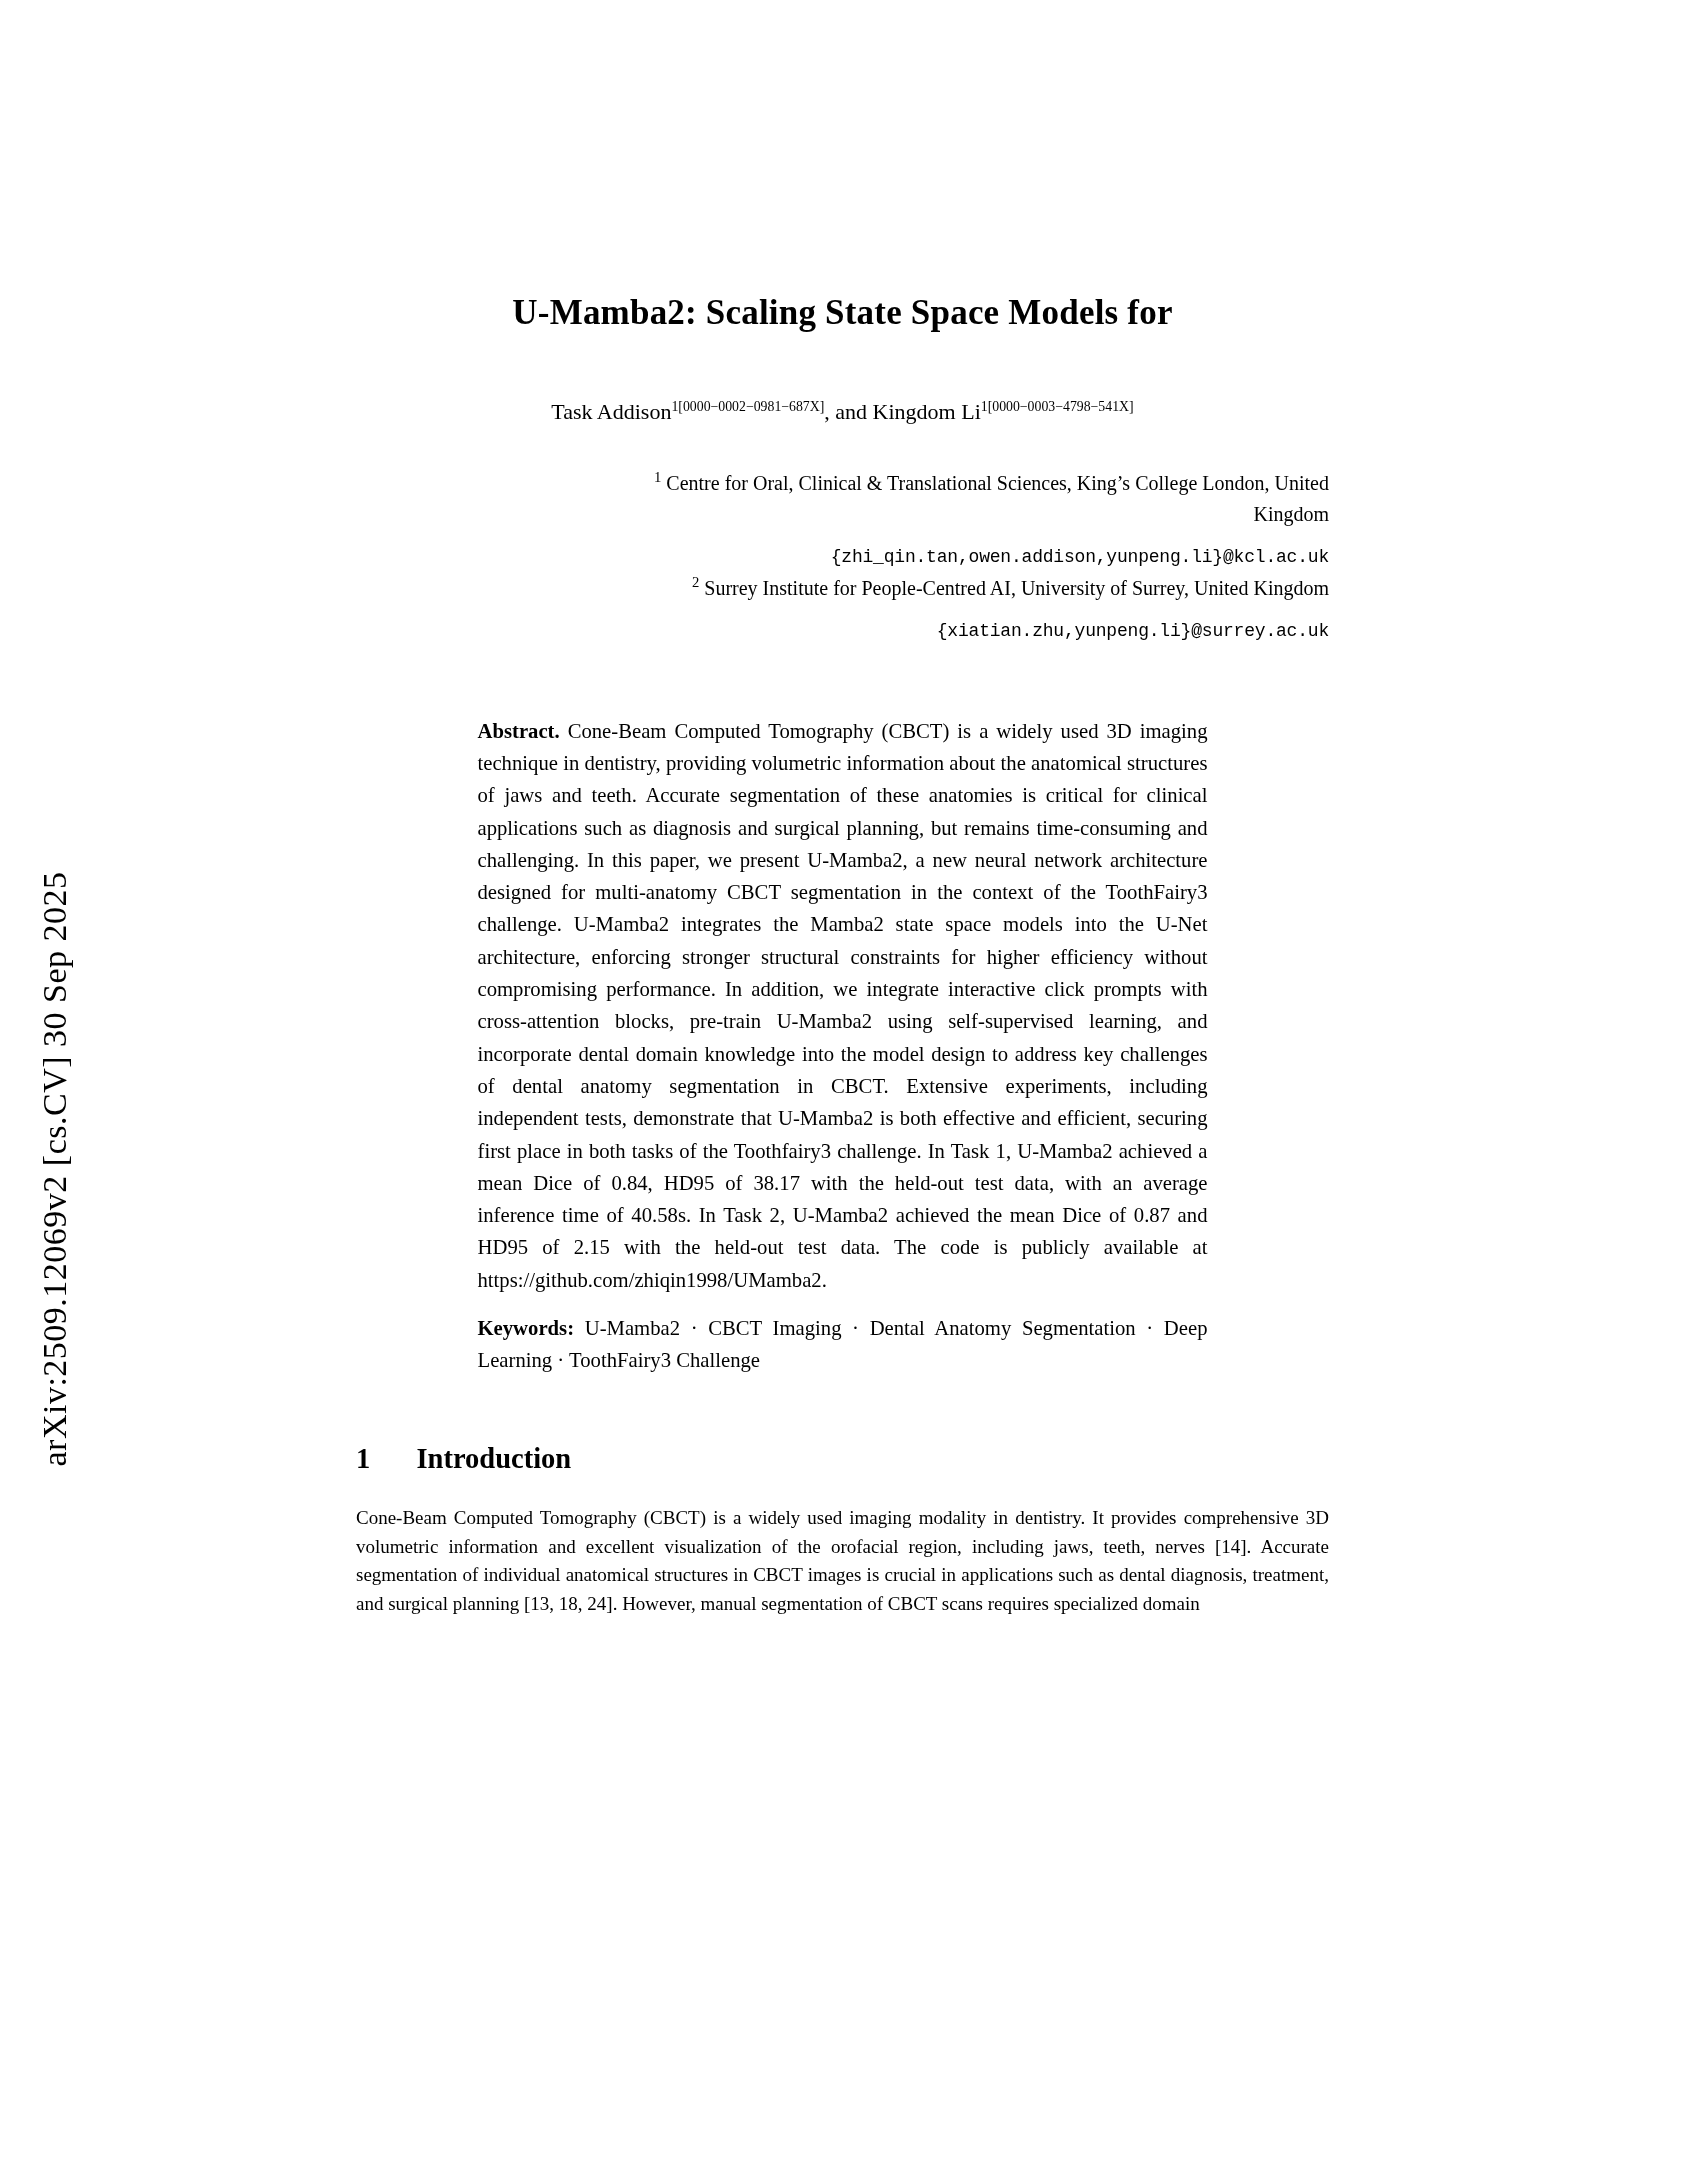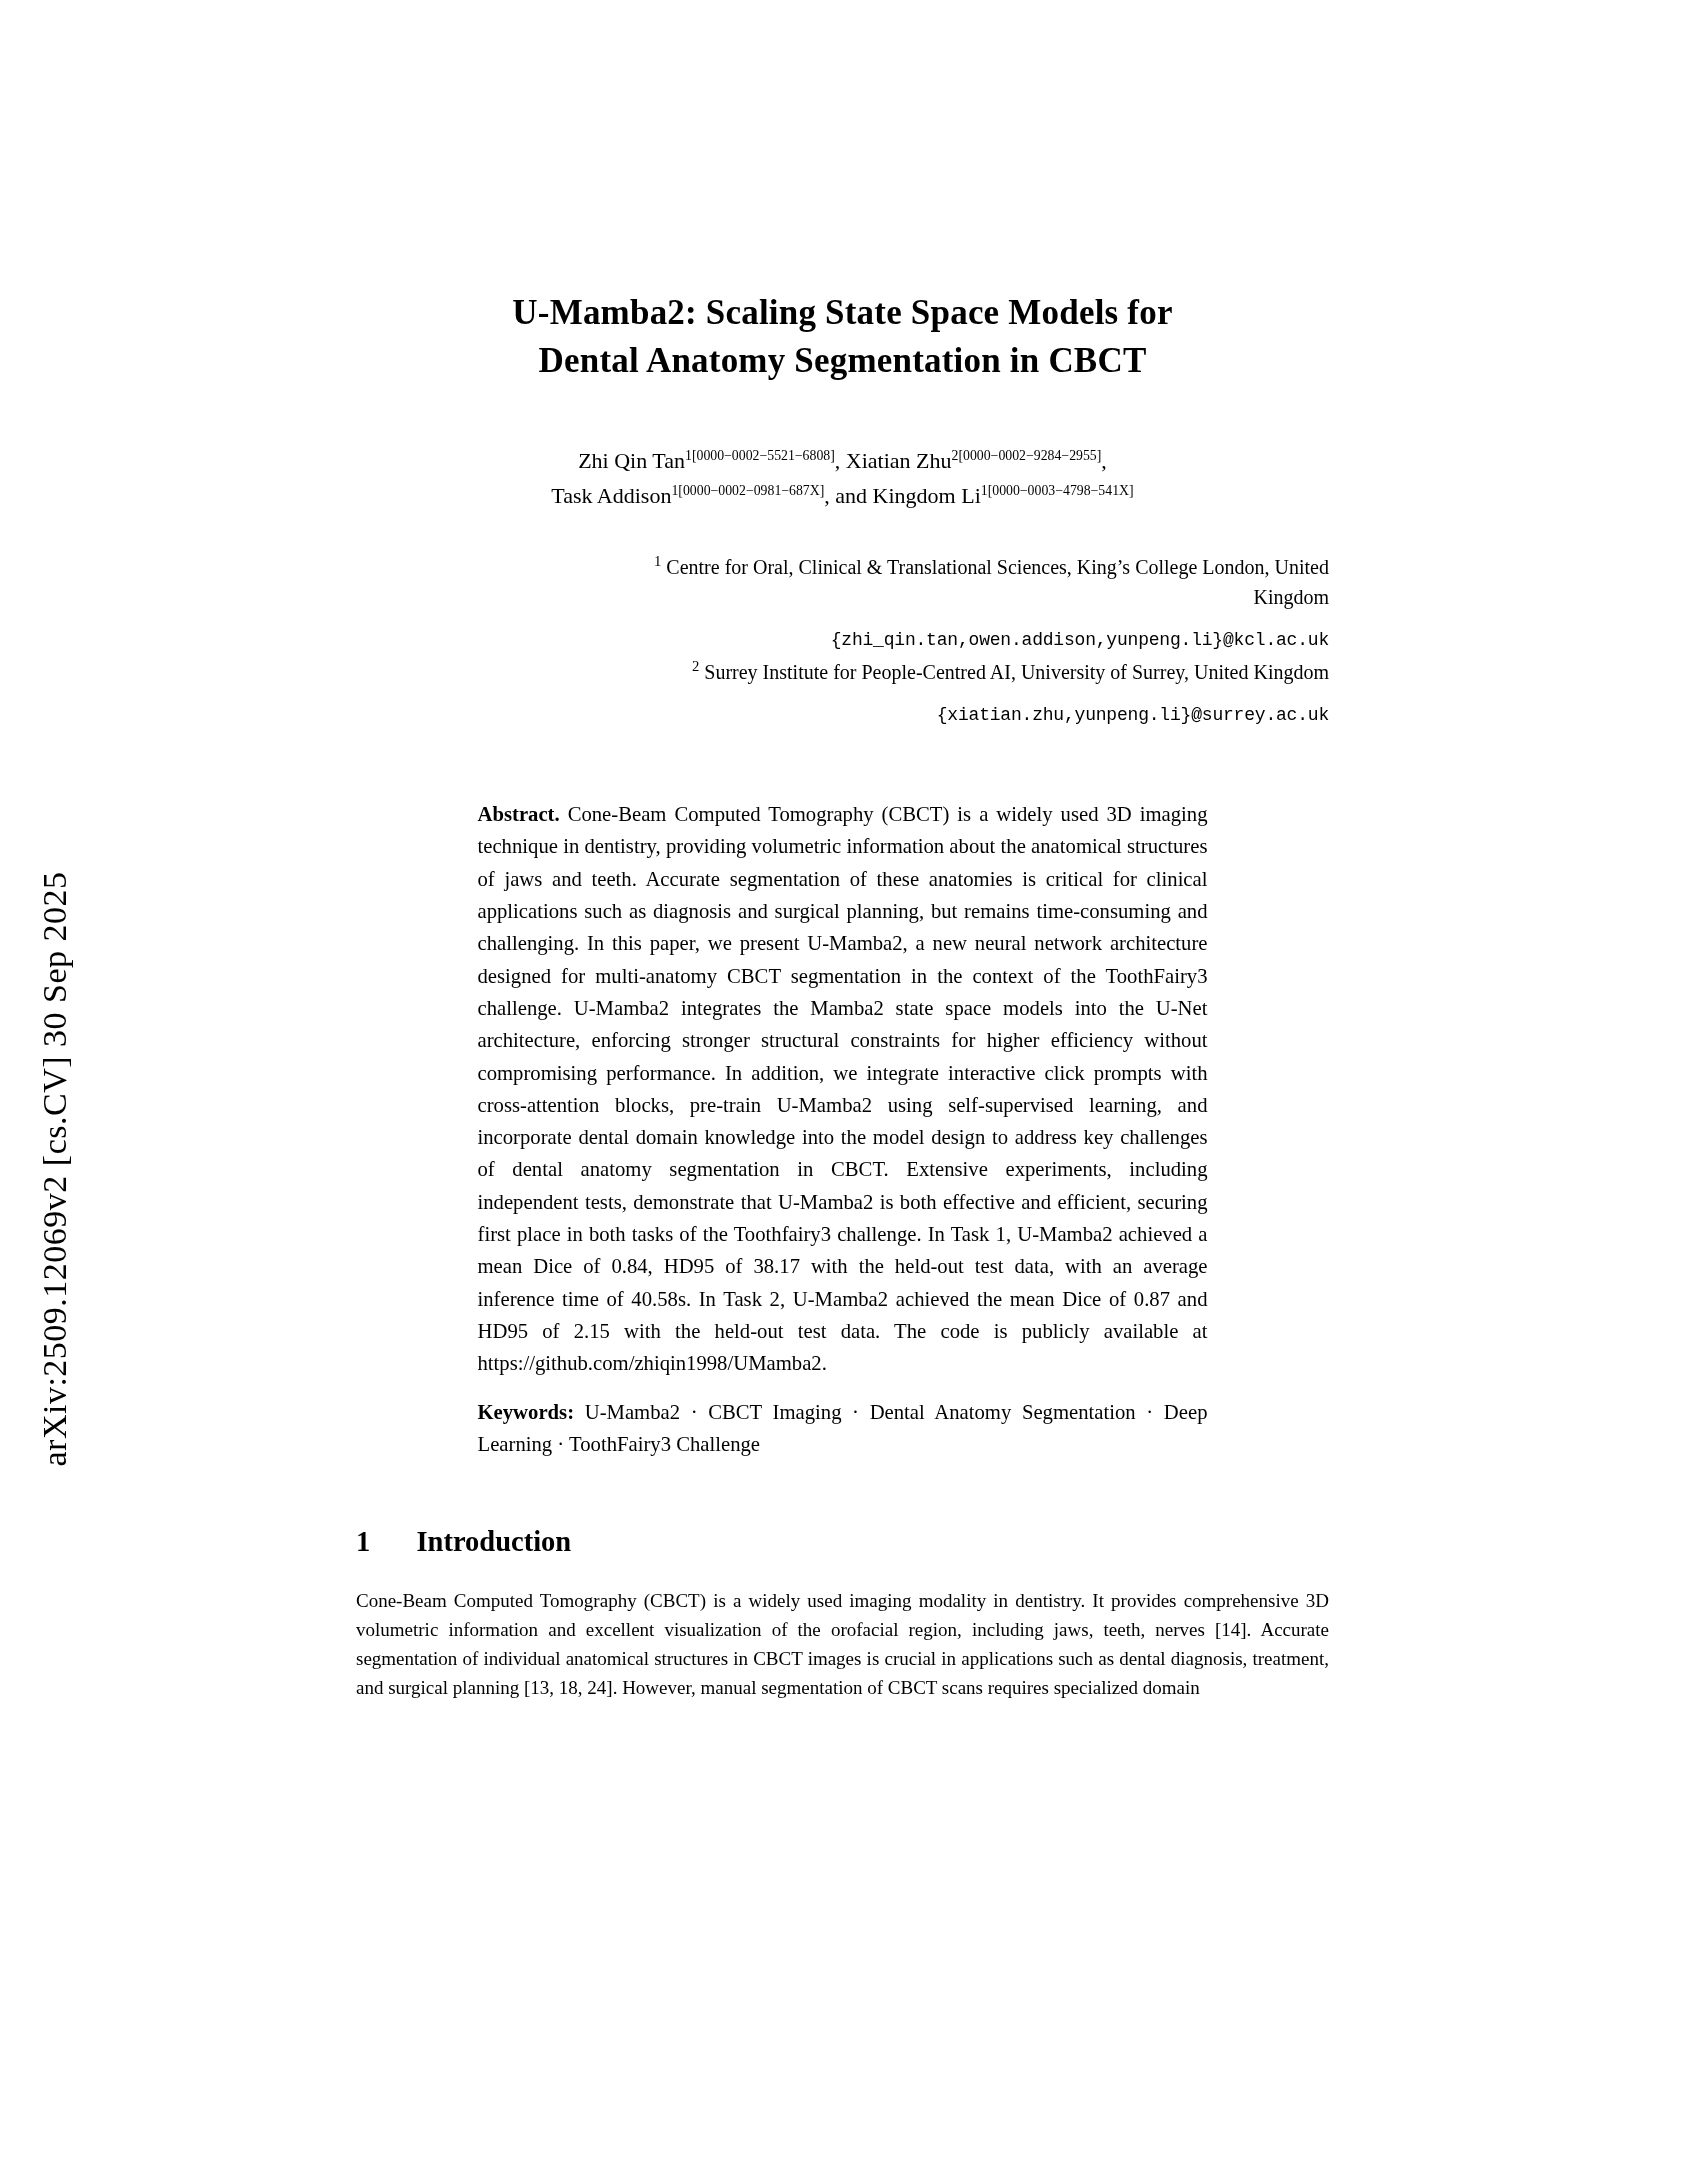--- a/index.html
+++ b/index.html
@@ -126,27 +126,23 @@
 <body>
 
 <div class="arxiv-stamp">
   <span>arXiv:2509.12069v2  [cs.CV]  30 Sep 2025</span>
 </div>
 
 <div class="page">
 
   <div class="title">
     <div>U-Mamba2: Scaling State Space Models for</div>
-    <div>Dental Anatomy Segmentation in CBCT</div>
   </div>
 
   <div class="authors">
-    <div>
-      <span>Zhi Qin Tan</span><sup>1[0000−0002−5521−6808]</sup><span>, </span><span>Xiatian Zhu</span><sup>2[0000−0002−9284−2955]</sup><span>,</span>
-    </div>
     <div>
       <span>Task Addison</span><sup>1[0000−0002−0981−687X]</sup><span>, and </span><span>Kingdom Li</span><sup>1[0000−0003−4798−541X]</sup>
     </div>
   </div>
 
   <div class="affils">
     <div>
       <span class="num">1</span>
       <span>Centre for Oral, Clinical &amp; Translational Sciences, King’s College London, United</span>
       <div>Kingdom</div>

